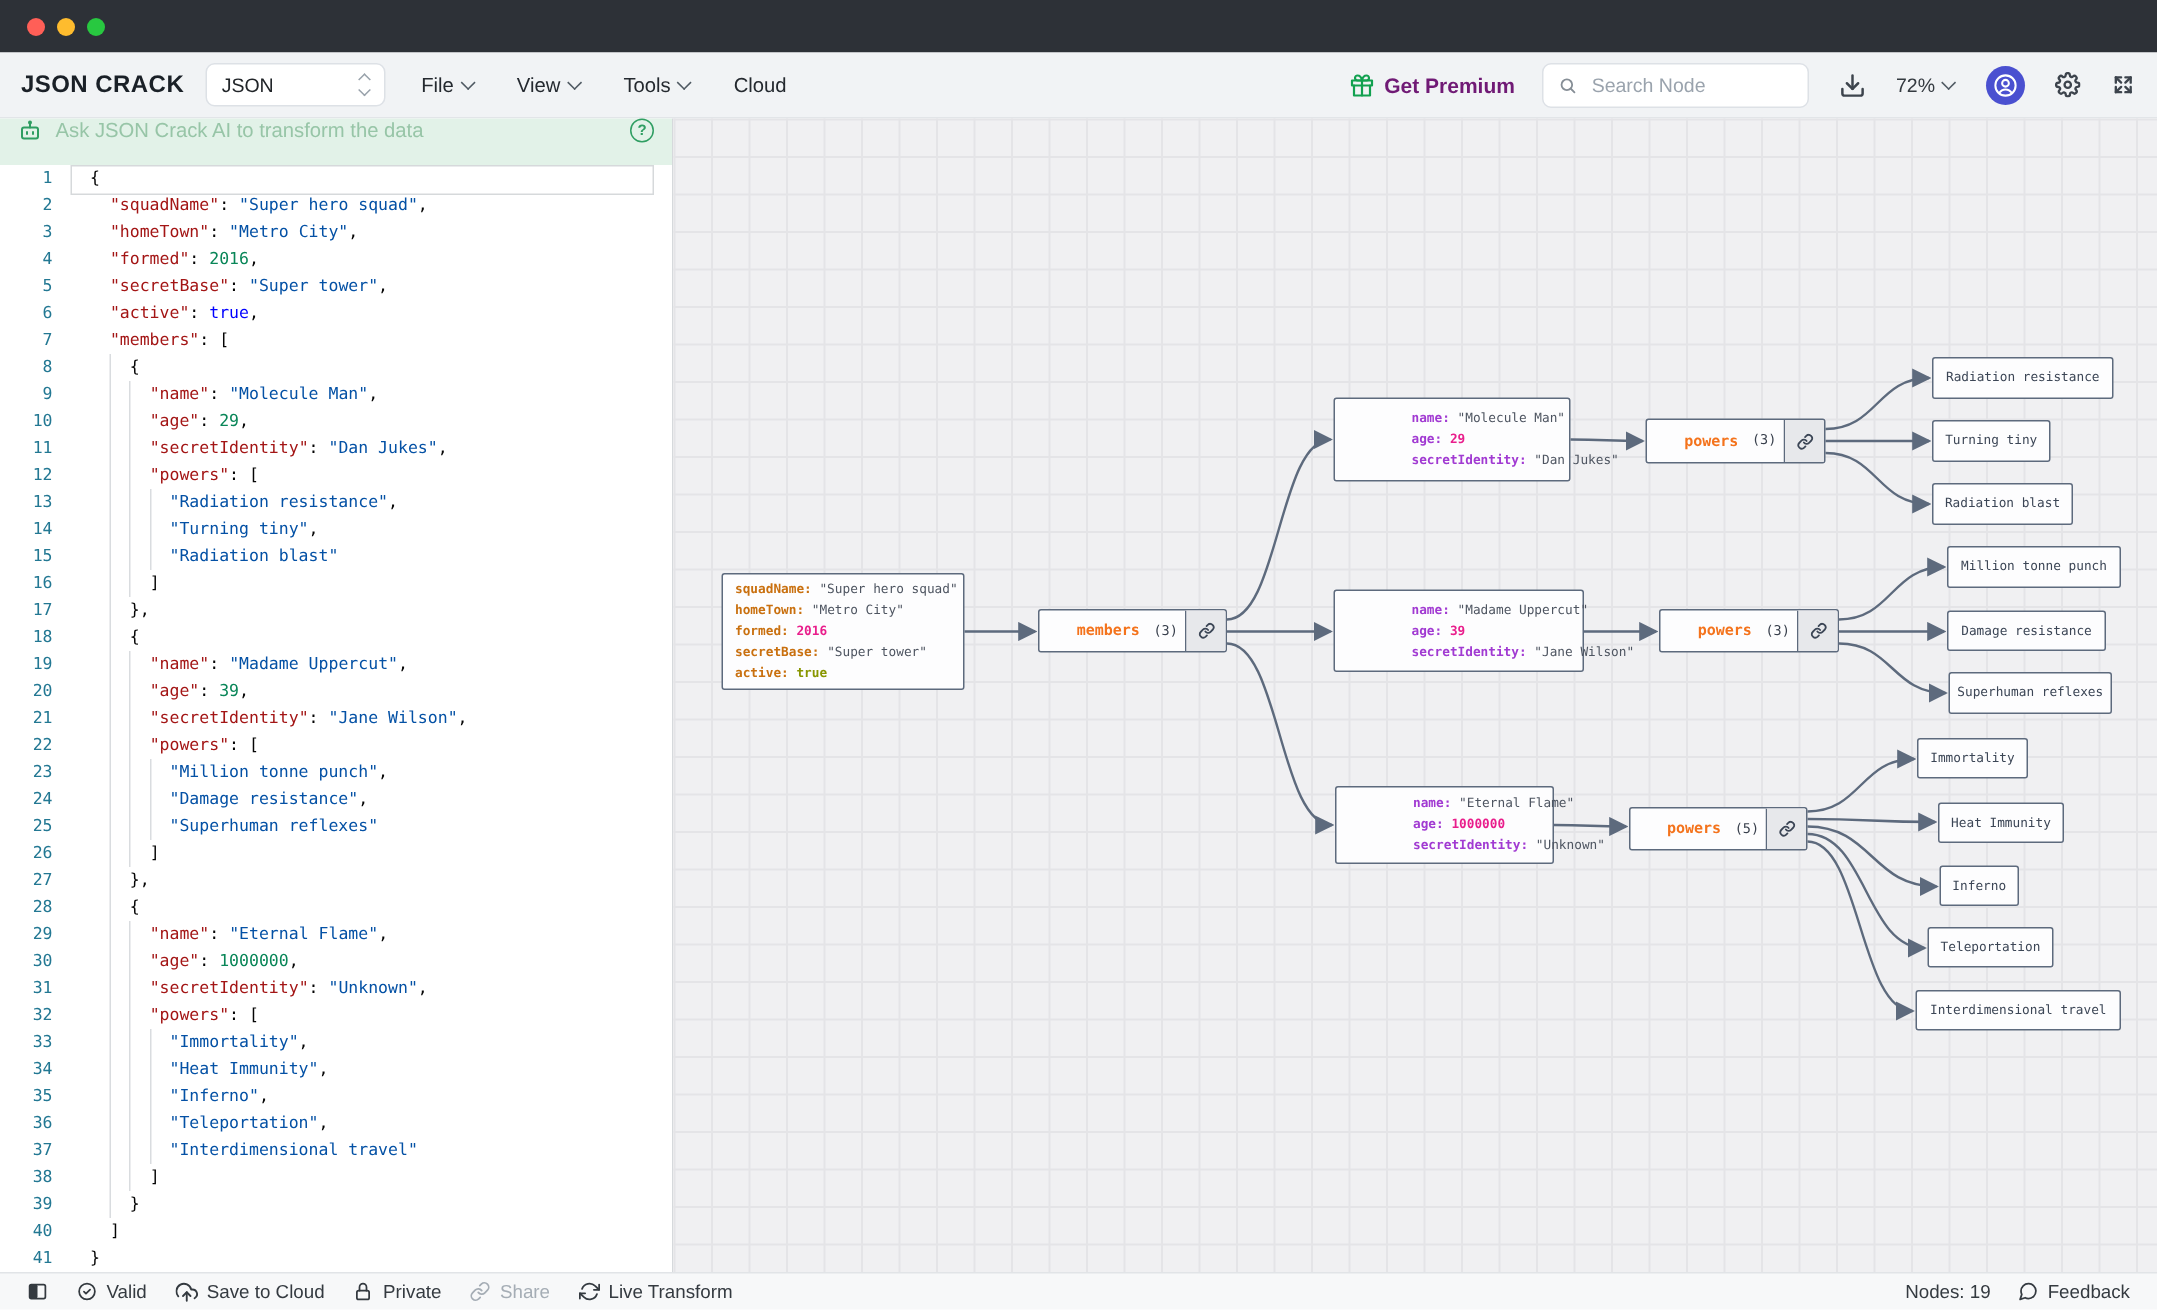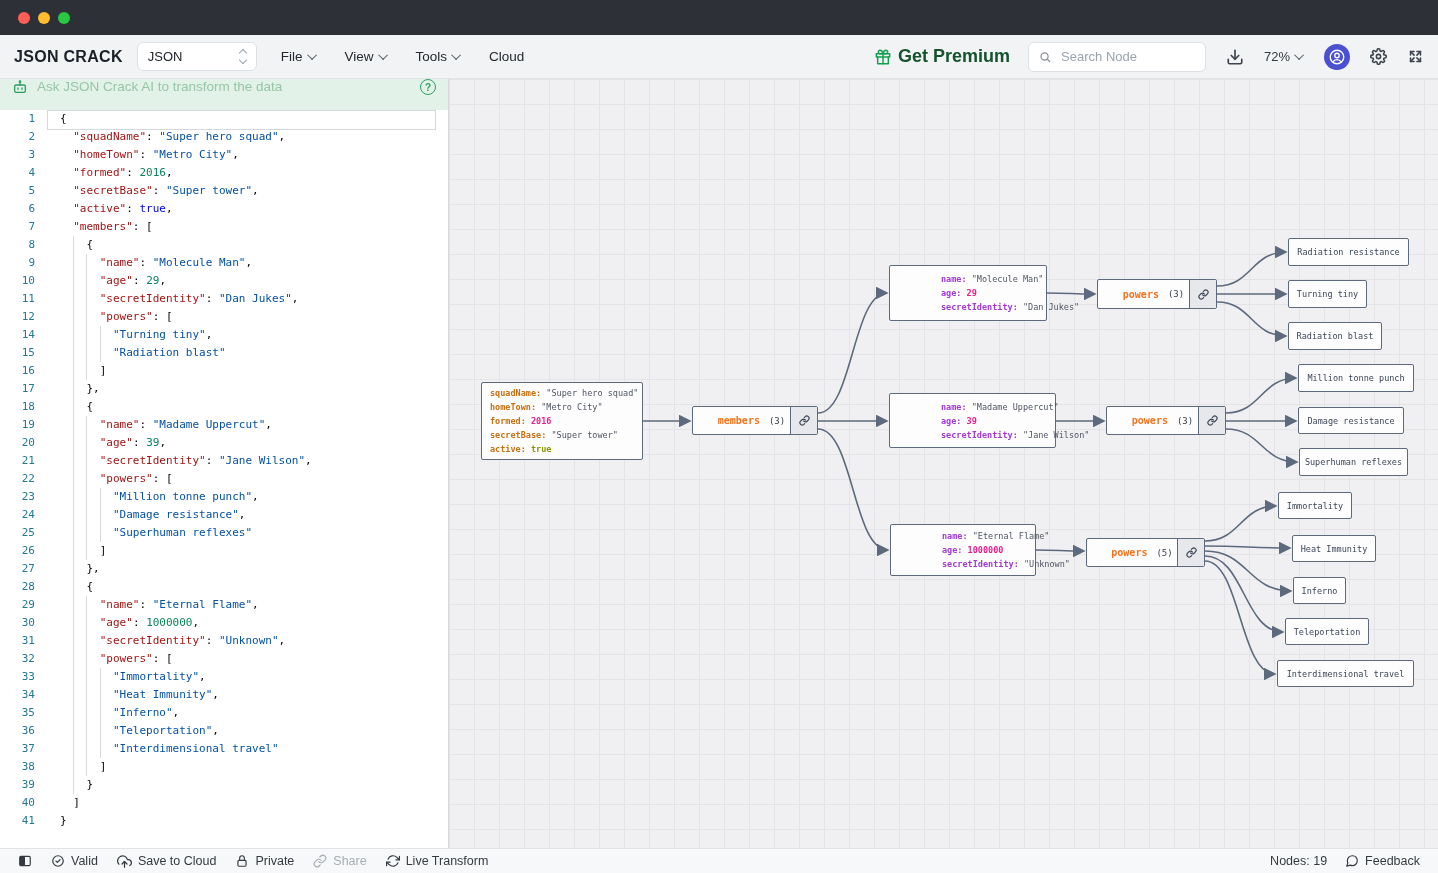--- a/index.html
+++ b/index.html
@@ -16,21 +16,21 @@
   .header { flex:0 0 44px; background:#f1f3f5; border-bottom:1px solid #e2e5e8; display:flex; align-items:center; padding:0 14px; }
   .logo { font-weight:800; font-size:16px; color:#1a2027; letter-spacing:.3px; margin-right:14px; white-space:nowrap; }
   .fmt-select { width:120px; height:29px; background:#fff; border:1px solid #dde1e6; border-radius:6px; display:flex; align-items:center; justify-content:space-between; padding:0 10px; font-size:13px; color:#212529; cursor:pointer; }
   .updown { display:flex; flex-direction:column; align-items:center; gap:1px; }
   .updown i { display:block; width:6px; height:6px; border-left:1.4px solid #98a1aa; border-bottom:1.4px solid #98a1aa; }
   .updown i.up { transform:rotate(135deg); } .updown i.down { transform:rotate(-45deg); }
   .menus { display:flex; align-items:center; margin-left:10px; }
   .menu { display:flex; align-items:center; gap:7px; padding:0 14px; font-size:13.5px; color:#24292f; cursor:pointer; }
   .chev { width:7px; height:7px; border-left:1.6px solid #4f5962; border-bottom:1.6px solid #4f5962; transform:rotate(-45deg) translateY(-2px); display:inline-block; }
   .spacer { flex:1; }
-  .premium { display:flex; align-items:center; gap:7px; color:#14532d; font-weight:700; font-size:18px; cursor:pointer; white-space:nowrap; }
+  .premium { display:flex; align-items:center; gap:7px; color:#701a75; font-weight:700; font-size:14px; cursor:pointer; white-space:nowrap; }
   .search { width:178px; height:30px; background:#fff; border:1px solid #dde1e6; border-radius:6px; display:flex; align-items:center; gap:8px; padding:0 10px; margin-left:18px; }
   .search input { border:none; outline:none; background:transparent; font-size:13px; color:#495057; width:100%; font-family:"Liberation Sans",sans-serif; }
   .search input::placeholder { color:#9aa3ad; }
   .iconbtn { display:flex; align-items:center; justify-content:center; cursor:pointer; margin-left:20px; }
   .zoomctl { display:flex; align-items:center; gap:7px; font-size:13px; color:#343a40; margin-left:20px; cursor:pointer; white-space:nowrap; }
   .avatar { width:26px; height:26px; border-radius:50%; background:#4a50d0; display:flex; align-items:center; justify-content:center; margin-left:20px; cursor:pointer; }
 
   
   .main { flex:1; min-height:0; display:flex; }
   .editor-pane { flex:0 0 449px; width:449px; border-right:1px solid #d6d9dc; background:#fff; display:flex; flex-direction:column; }
@@ -219,20 +219,24 @@
             <div class="gutter">10</div>
             <div class="ltext"><i class="ig" style="left: 28.24px;"></i><i class="ig" style="left: 41.48px;"></i>      <span class="tk">"age"</span><span class="tp">: </span><span class="tn">29</span><span class="tp">,</span></div>
           </div>
           <div class="line-row">
             <div class="gutter">11</div>
             <div class="ltext"><i class="ig" style="left: 28.24px;"></i><i class="ig" style="left: 41.48px;"></i>      <span class="tk">"secretIdentity"</span><span class="tp">: </span><span class="ts">"Dan Jukes"</span><span class="tp">,</span></div>
           </div>
           <div class="line-row">
             <div class="gutter">12</div>
             <div class="ltext"><i class="ig" style="left: 28.24px;"></i><i class="ig" style="left: 41.48px;"></i>      <span class="tk">"powers"</span><span class="tp">: [</span></div>
+          </div>
+          <div class="line-row">
+            <div class="gutter">13</div>
+            <div class="ltext"><i class="ig" style="left: 28.24px;"></i><i class="ig" style="left: 41.48px;"></i><i class="ig" style="left: 54.72px;"></i>        <span class="ts">"Radiation resistance"</span><span class="tp">,</span></div>
           </div>
           <div class="line-row">
             <div class="gutter">14</div>
             <div class="ltext"><i class="ig" style="left: 28.24px;"></i><i class="ig" style="left: 41.48px;"></i><i class="ig" style="left: 54.72px;"></i>        <span class="ts">"Turning tiny"</span><span class="tp">,</span></div>
           </div>
           <div class="line-row">
             <div class="gutter">15</div>
             <div class="ltext"><i class="ig" style="left: 28.24px;"></i><i class="ig" style="left: 41.48px;"></i><i class="ig" style="left: 54.72px;"></i>        <span class="ts">"Radiation blast"</span></div>
           </div>
           <div class="line-row">

